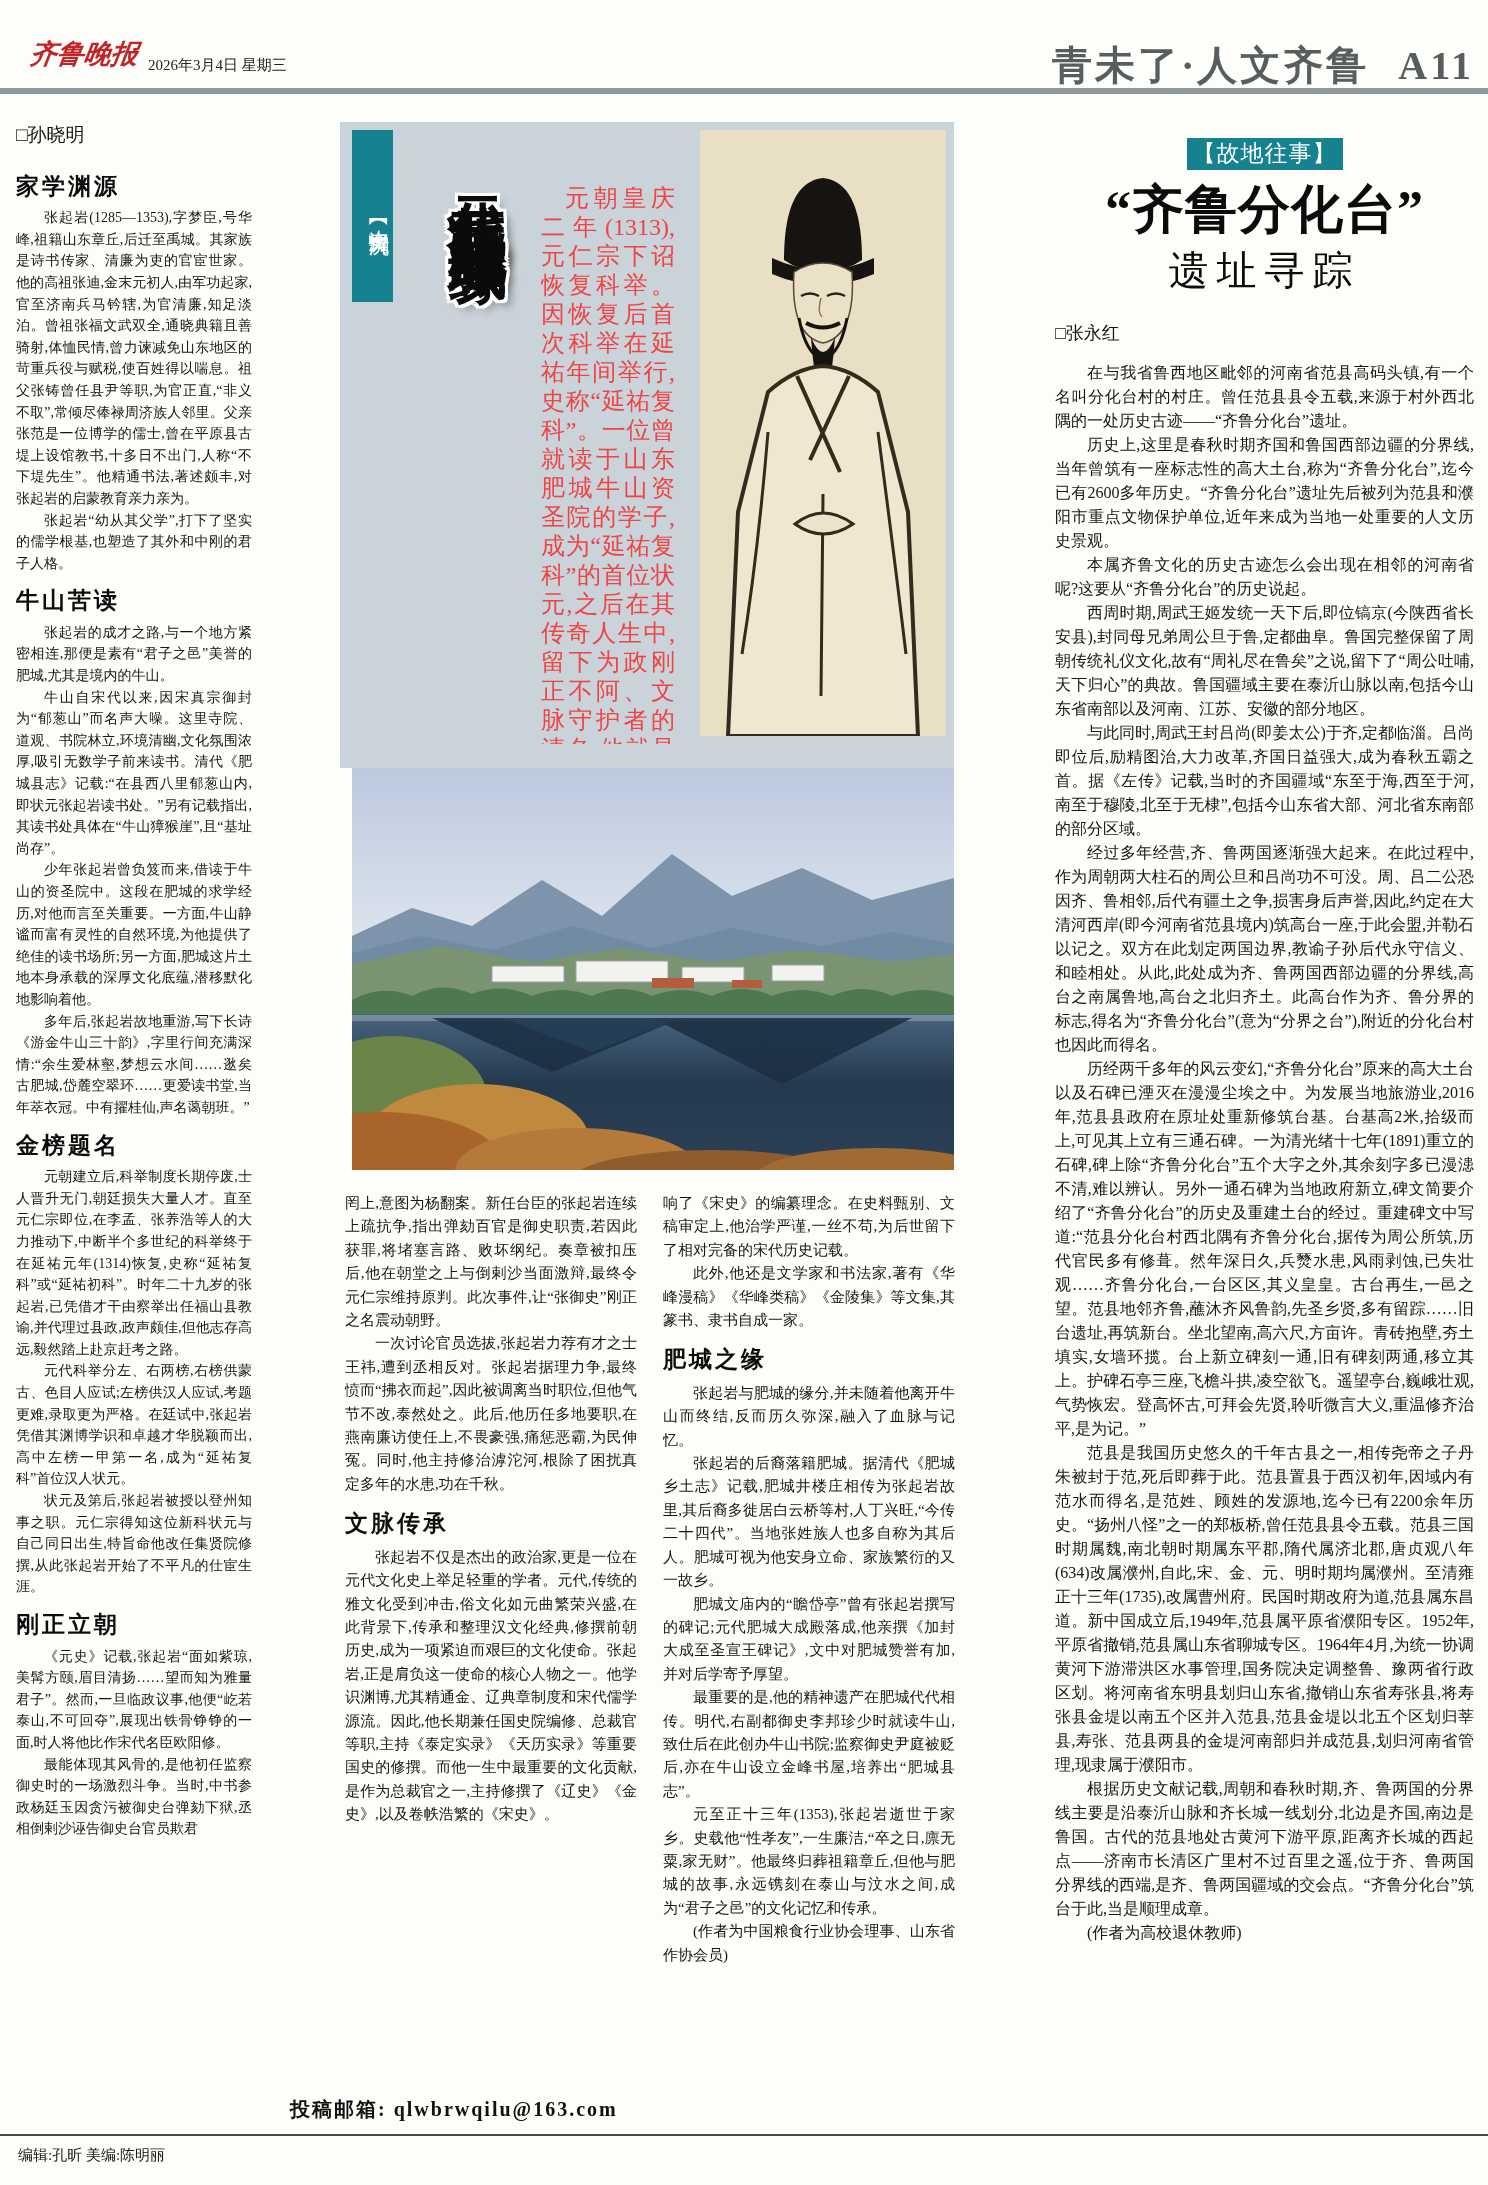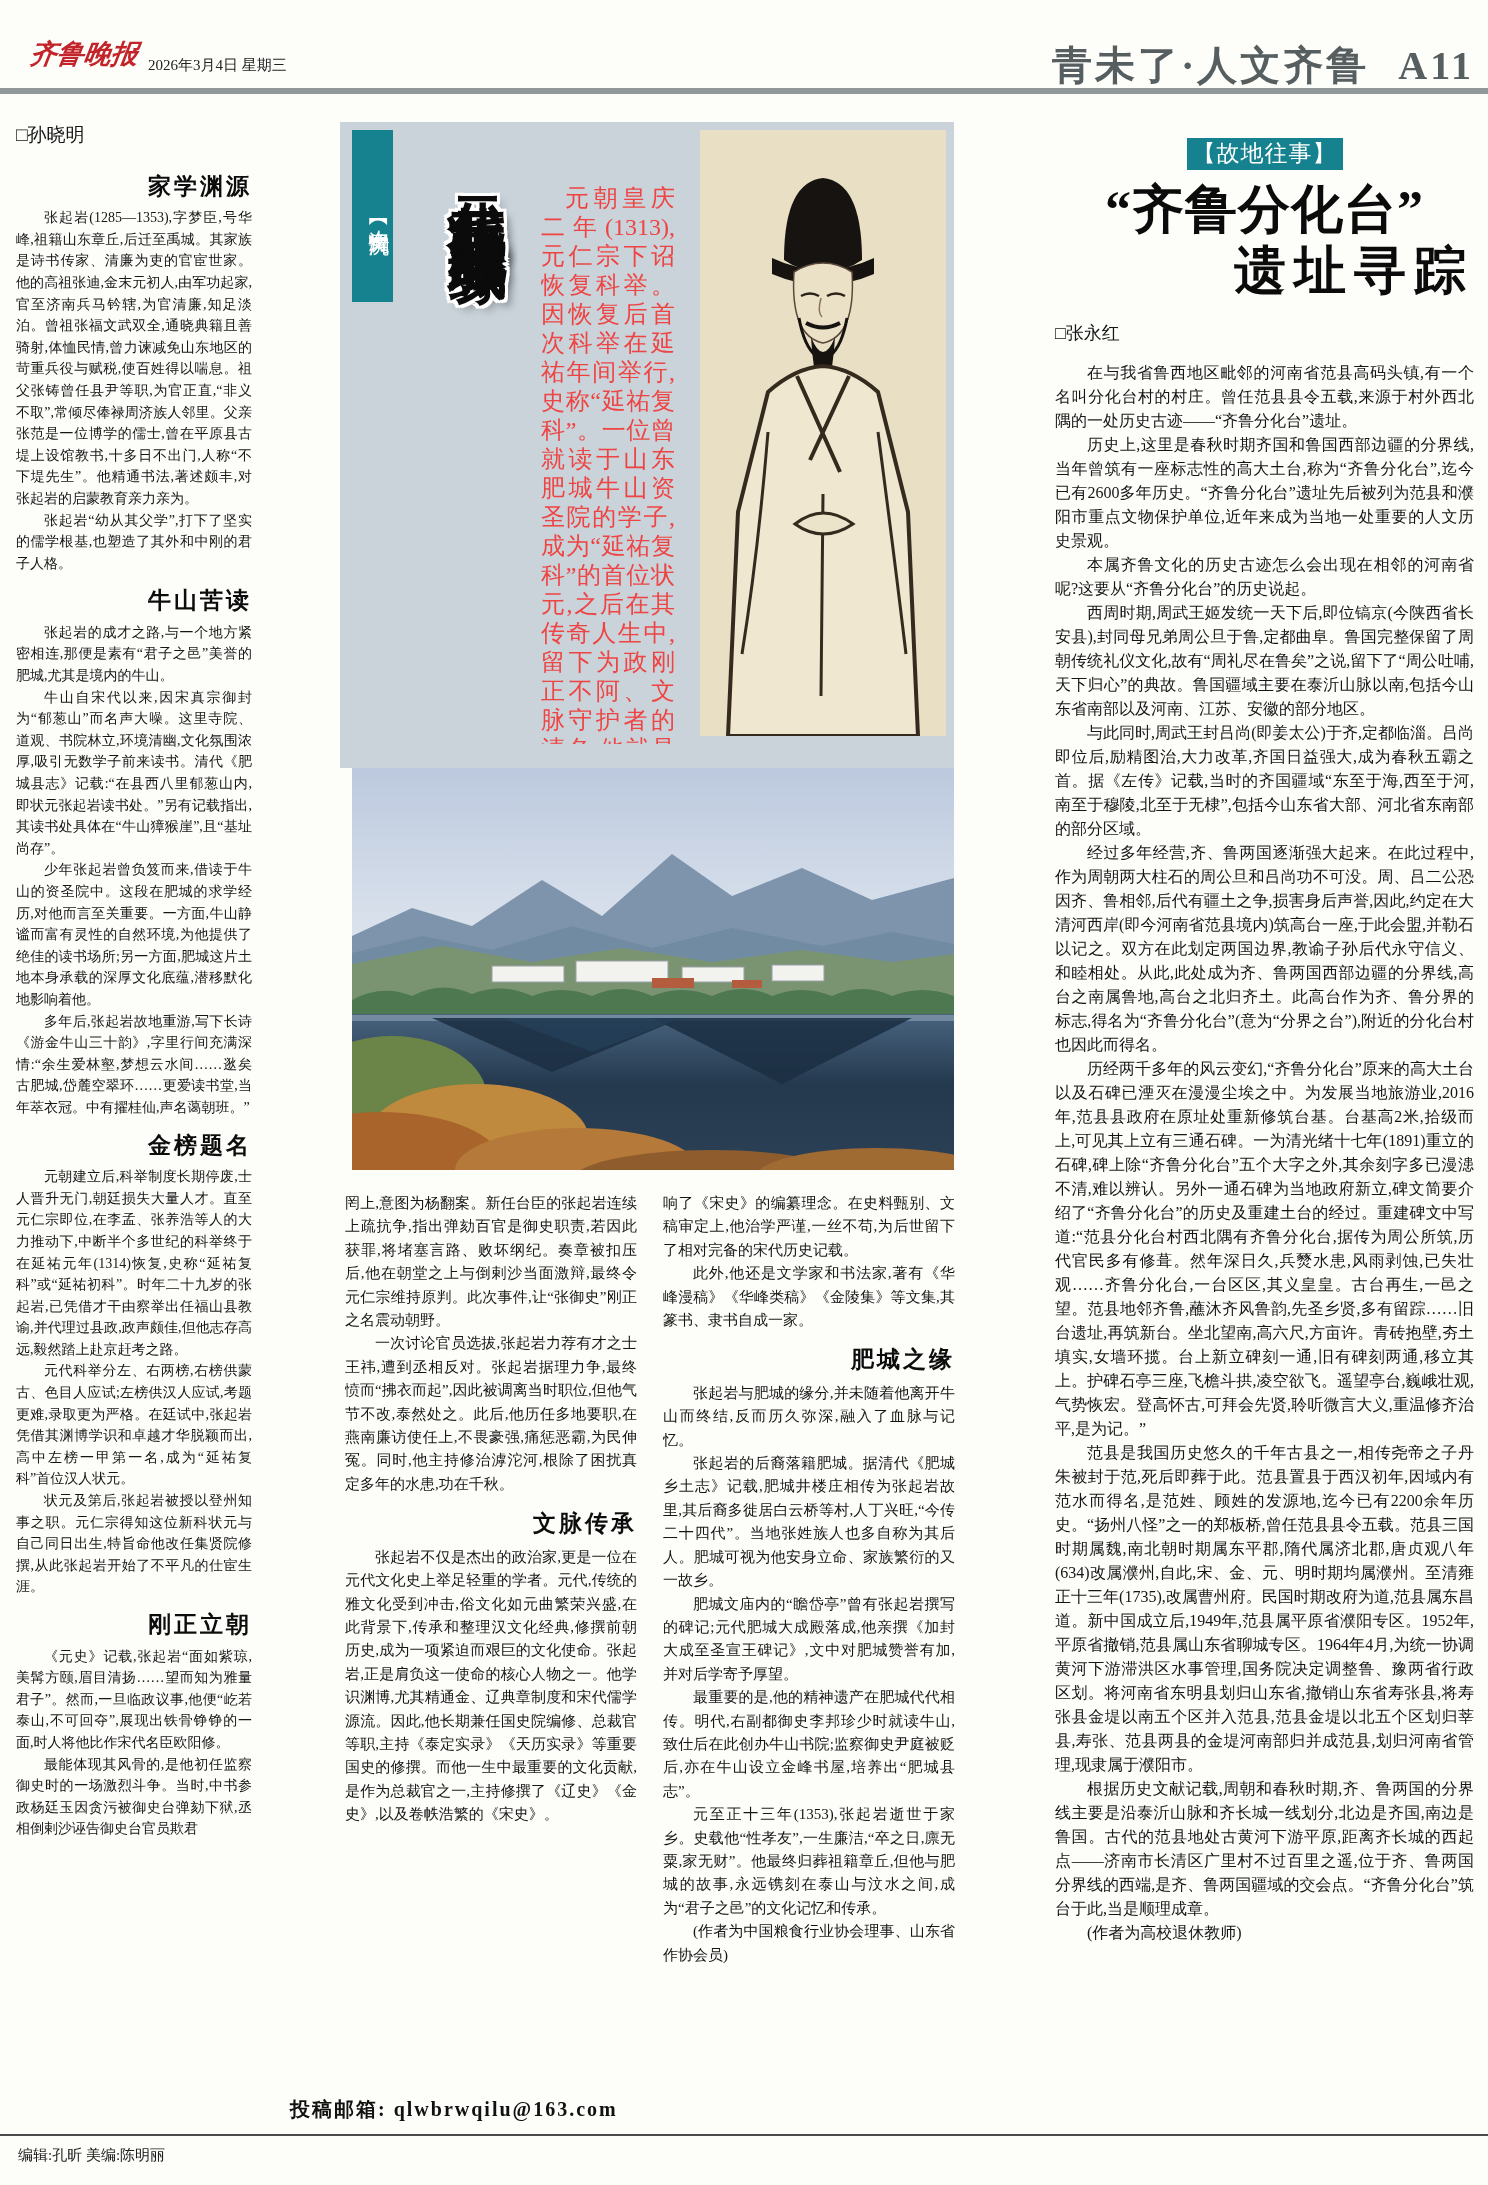--- a/index.html
+++ b/index.html
@@ -4,21 +4,21 @@
 <style>
   html,body{margin:0;padding:0}
   body{
     width:1488px;height:2185px;position:relative;overflow:hidden;
     background:#fdfdfa;color:#151515;
     font-family:"Liberation Serif","DejaVu Serif",serif;
   }
   .abs{position:absolute}
   p{margin:0;text-align:justify}
   p.ind{text-indent:2em}
-  h2.sec{font-size:23px;text-align:right;margin:16px 0 10px;font-weight:bold;letter-spacing:3px;color:#0c0c0c}
+  h2.sec{font-size:23px;text-align:left;margin:16px 0 10px;font-weight:bold;letter-spacing:3px;color:#0c0c0c}
   .colbody p{margin:0}
   .vert{writing-mode:vertical-rl;text-orientation:upright}
 </style>
 </head>
 <body>
 
 <div class="abs" style="left:30px;top:36px;font-size:27px;font-weight:bold;color:#c2242a;transform:skewX(-8deg);letter-spacing:0px;font-style:italic">齐鲁晚报</div>
 <div class="abs" style="left:148px;top:56px;font-size:15px;color:#222">2026年3月4日  星期三</div>
 <div class="abs" style="right:14px;top:38px;font-size:40px;font-weight:bold;color:#565e60;letter-spacing:3px;white-space:nowrap">
   <span>青未了·人文齐鲁</span>
@@ -132,21 +132,21 @@
   <p class="ind">张起岩的后裔落籍肥城。据清代《肥城乡土志》记载,肥城井楼庄相传为张起岩故里,其后裔多徙居白云桥等村,人丁兴旺,“今传二十四代”。当地张姓族人也多自称为其后人。肥城可视为他安身立命、家族繁衍的又一故乡。</p>
   <p class="ind">肥城文庙内的“瞻岱亭”曾有张起岩撰写的碑记;元代肥城大成殿落成,他亲撰《加封大成至圣宣王碑记》,文中对肥城赞誉有加,并对后学寄予厚望。</p>
   <p class="ind">最重要的是,他的精神遗产在肥城代代相传。明代,右副都御史李邦珍少时就读牛山,致仕后在此创办牛山书院;监察御史尹庭被贬后,亦在牛山设立金峰书屋,培养出“肥城县志”。</p>
   <p class="ind">元至正十三年(1353),张起岩逝世于家乡。史载他“性孝友”,一生廉洁,“卒之日,廪无粟,家无财”。他最终归葬祖籍章丘,但他与肥城的故事,永远镌刻在泰山与汶水之间,成为“君子之邑”的文化记忆和传承。</p>
   <p class="ind">(作者为中国粮食行业协会理事、山东省作协会员)</p>
 </div>
 
 <div class="abs colbody" style="left:1055px;top:96px;width:419px;height:2022px;overflow:hidden;font-size:16px;line-height:24px">
   <div style="width:156px;margin:42px auto 10px;background:#17828f;color:#fff;font-size:23px;text-align:center;padding:4px 0;letter-spacing:1px">【故地往事】</div>
   <div style="font-size:52px;font-weight:900;text-align:center;line-height:60px;letter-spacing:1px;color:#0b0b0b">“齐鲁分化台”</div>
-  <div style="font-size:52px;font-weight:700;text-align:right;line-height:62px;letter-spacing:8px;color:#0b0b0b">遗址寻踪</div>
+  <div style="font-size:40px;font-weight:400;text-align:center;line-height:62px;letter-spacing:8px;color:#0b0b0b">遗址寻踪</div>
   <div style="font-size:18px;margin:19px 0 16px">□张永红</div>
   <p class="ind">在与我省鲁西地区毗邻的河南省范县高码头镇,有一个名叫分化台村的村庄。曾任范县县令五载,来源于村外西北隅的一处历史古迹——“齐鲁分化台”遗址。</p>
   <p class="ind">历史上,这里是春秋时期齐国和鲁国西部边疆的分界线,当年曾筑有一座标志性的高大土台,称为“齐鲁分化台”,迄今已有2600多年历史。“齐鲁分化台”遗址先后被列为范县和濮阳市重点文物保护单位,近年来成为当地一处重要的人文历史景观。</p>
   <p class="ind">本属齐鲁文化的历史古迹怎么会出现在相邻的河南省呢?这要从“齐鲁分化台”的历史说起。</p>
   <p class="ind">西周时期,周武王姬发统一天下后,即位镐京(今陕西省长安县),封同母兄弟周公旦于鲁,定都曲阜。鲁国完整保留了周朝传统礼仪文化,故有“周礼尽在鲁矣”之说,留下了“周公吐哺,天下归心”的典故。鲁国疆域主要在泰沂山脉以南,包括今山东省南部以及河南、江苏、安徽的部分地区。</p>
   <p class="ind">与此同时,周武王封吕尚(即姜太公)于齐,定都临淄。吕尚即位后,励精图治,大力改革,齐国日益强大,成为春秋五霸之首。据《左传》记载,当时的齐国疆域“东至于海,西至于河,南至于穆陵,北至于无棣”,包括今山东省大部、河北省东南部的部分区域。</p>
   <p class="ind">经过多年经营,齐、鲁两国逐渐强大起来。在此过程中,作为周朝两大柱石的周公旦和吕尚功不可没。周、吕二公恐因齐、鲁相邻,后代有疆土之争,损害身后声誉,因此,约定在大清河西岸(即今河南省范县境内)筑高台一座,于此会盟,并勒石以记之。双方在此划定两国边界,教谕子孙后代永守信义、和睦相处。从此,此处成为齐、鲁两国西部边疆的分界线,高台之南属鲁地,高台之北归齐土。此高台作为齐、鲁分界的标志,得名为“齐鲁分化台”(意为“分界之台”),附近的分化台村也因此而得名。</p>
   <p class="ind">历经两千多年的风云变幻,“齐鲁分化台”原来的高大土台以及石碑已湮灭在漫漫尘埃之中。为发展当地旅游业,2016年,范县县政府在原址处重新修筑台基。台基高2米,拾级而上,可见其上立有三通石碑。一为清光绪十七年(1891)重立的石碑,碑上除“齐鲁分化台”五个大字之外,其余刻字多已漫漶不清,难以辨认。另外一通石碑为当地政府新立,碑文简要介绍了“齐鲁分化台”的历史及重建土台的经过。重建碑文中写道:“范县分化台村西北隅有齐鲁分化台,据传为周公所筑,历代官民多有修葺。然年深日久,兵燹水患,风雨剥蚀,已失壮观……齐鲁分化台,一台区区,其义皇皇。古台再生,一邑之望。范县地邻齐鲁,蘸沐齐风鲁韵,先圣乡贤,多有留踪……旧台遗址,再筑新台。坐北望南,高六尺,方亩许。青砖抱壁,夯土填实,女墙环揽。台上新立碑刻一通,旧有碑刻两通,移立其上。护碑石亭三座,飞檐斗拱,凌空欲飞。遥望亭台,巍峨壮观,气势恢宏。登高怀古,可拜会先贤,聆听微言大义,重温修齐治平,是为记。”</p>
   <p class="ind">范县是我国历史悠久的千年古县之一,相传尧帝之子丹朱被封于范,死后即葬于此。范县置县于西汉初年,因域内有范水而得名,是范姓、顾姓的发源地,迄今已有2200余年历史。“扬州八怪”之一的郑板桥,曾任范县县令五载。范县三国时期属魏,南北朝时期属东平郡,隋代属济北郡,唐贞观八年(634)改属濮州,自此,宋、金、元、明时期均属濮州。至清雍正十三年(1735),改属曹州府。民国时期改府为道,范县属东昌道。新中国成立后,1949年,范县属平原省濮阳专区。1952年,平原省撤销,范县属山东省聊城专区。1964年4月,为统一协调黄河下游滞洪区水事管理,国务院决定调整鲁、豫两省行政区划。将河南省东明县划归山东省,撤销山东省寿张县,将寿张县金堤以南五个区并入范县,范县金堤以北五个区划归莘县,寿张、范县两县的金堤河南部归并成范县,划归河南省管理,现隶属于濮阳市。</p>
   <p class="ind">根据历史文献记载,周朝和春秋时期,齐、鲁两国的分界线主要是沿泰沂山脉和齐长城一线划分,北边是齐国,南边是鲁国。古代的范县地处古黄河下游平原,距离齐长城的西起点——济南市长清区广里村不过百里之遥,位于齐、鲁两国分界线的西端,是齐、鲁两国疆域的交会点。“齐鲁分化台”筑台于此,当是顺理成章。</p>

